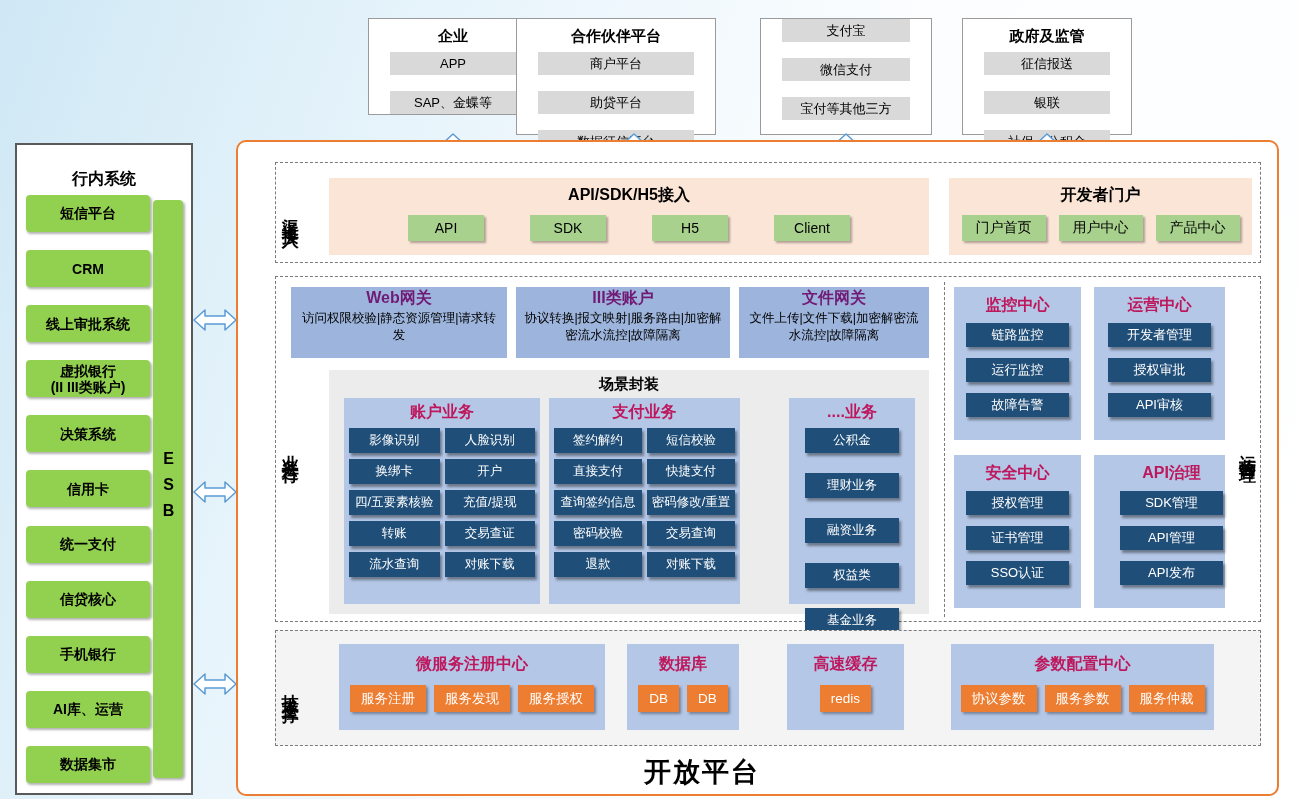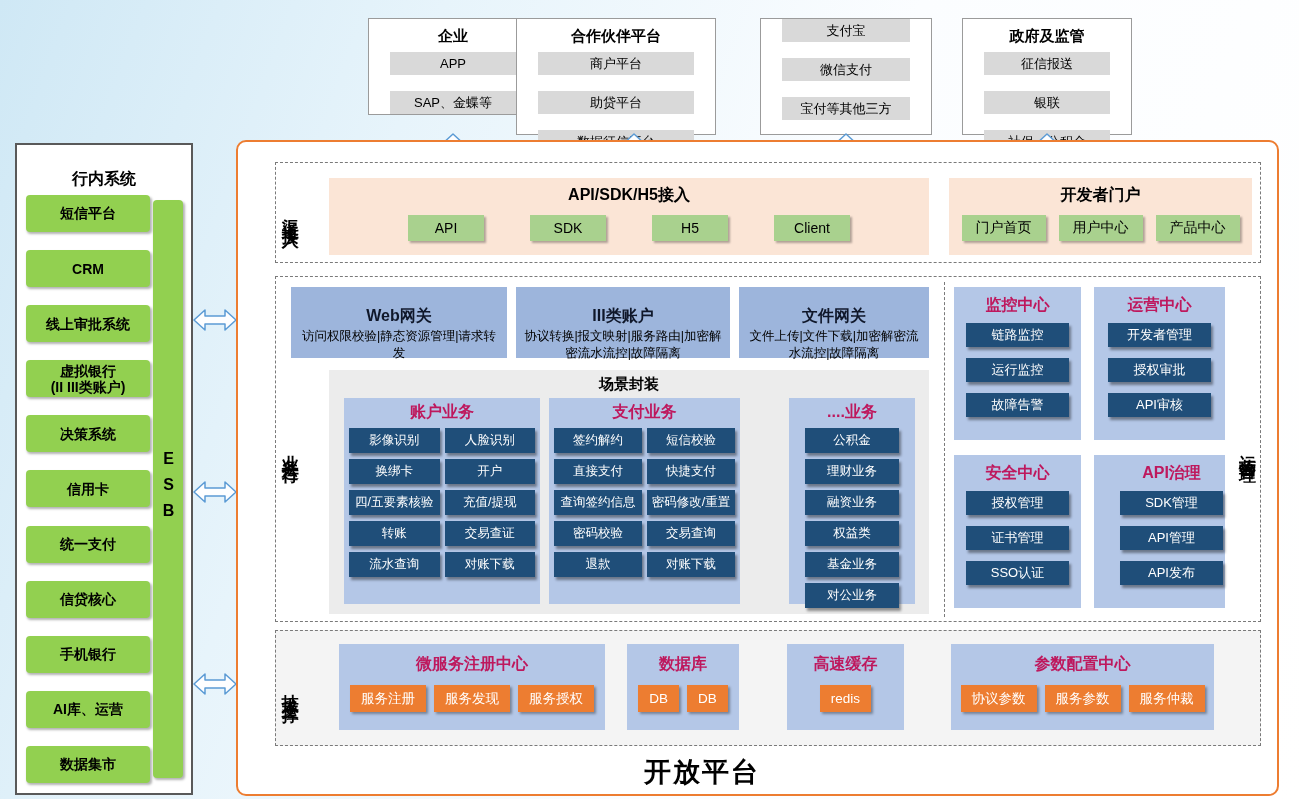--- a/index.html
+++ b/index.html
@@ -43,32 +43,32 @@
   .peach-title { text-align: center; font-weight: bold; font-size: 16px; padding-top: 7px; }
   .btn-row { display: flex; justify-content: center; gap: 46px; margin-top: 9px; }
   #dev-portal .btn-row { gap: 13px; }
   .green-btn { background: var(--light-green, #a9d18e); min-width: 76px; height: 26px; padding: 0 14px; display: flex; align-items: center; justify-content: center; font-size: 14px; box-shadow: 1.5px 2px 2px rgba(0,0,0,.3); }
 
   
   .gateway { position: absolute; top: 10px; height: 71px; background: #9db5dc; }
   #gw-web { left: 15px; width: 216px; }
   #gw-api { left: 240px; width: 214px; }
   #gw-file { left: 463px; width: 190px; }
-  .gw-title { text-align: center; font-weight: bold; font-size: 16px; color: #0f172a; padding-top: 19px; }
+  .gw-title { text-align: center; font-weight: bold; font-size: 16px; color: #701a75; padding-top: 1px; }
   .gw-desc { text-align: center; font-size: 12.5px; line-height: 1.32; padding: 1px 6px 0; }
 
   .scenario { position: absolute; left: 53px; top: 93px; width: 600px; height: 244px; background: #ececec; }
   .scenario-title { text-align: center; font-weight: bold; font-size: 15px; padding-top: 5px; }
   .panel { position: absolute; top: 28px; height: 206px; background: var(--panel-blue, #b4c7e7); }
   #panel-account { left: 15px; width: 196px; }
   #panel-payment { left: 220px; width: 191px; }
   #panel-other { left: 460px; width: 126px; }
   .panel-title { text-align: center; font-weight: bold; font-size: 16px; color: #be185d; padding: 4px 0 5px; }
   .panel-grid { display: grid; grid-template-columns: 1fr 1fr; gap: 6px 5px; padding: 0 5px; }
-  .panel-grid.one-col { grid-template-columns: 1fr; padding: 0 16px; gap: 6px; }
+  .panel-grid.one-col { grid-template-columns: 1fr; padding: 0 16px; gap: 20px; }
   .navy-cell { background: var(--dark-blue, #1f4e79); color: #fff; min-height: 25px; display: flex; align-items: center; justify-content: center; text-align: center; font-size: 12.5px; line-height: 1.15; padding: 2px; box-shadow: 2px 2.5px 2.5px rgba(0,0,0,.4); }
 
   .divider-v { position: absolute; left: 668px; top: 5px; height: 335px; width: 0; border-left: 1.6px dashed #7a7a7a; }
 
   .center-box { position: absolute; width: 127px; height: 153px; background: var(--panel-blue, #b4c7e7); }
   #center-monitor { left: 678px; top: 10px; }
   #center-operation { left: 818px; top: 10px; width: 131px; }
   #center-security { left: 678px; top: 178px; }
   #center-apigov { left: 818px; top: 178px; width: 131px; padding-left: 24px; }
   .center-box .panel-title { padding: 8px 0 7px; }

